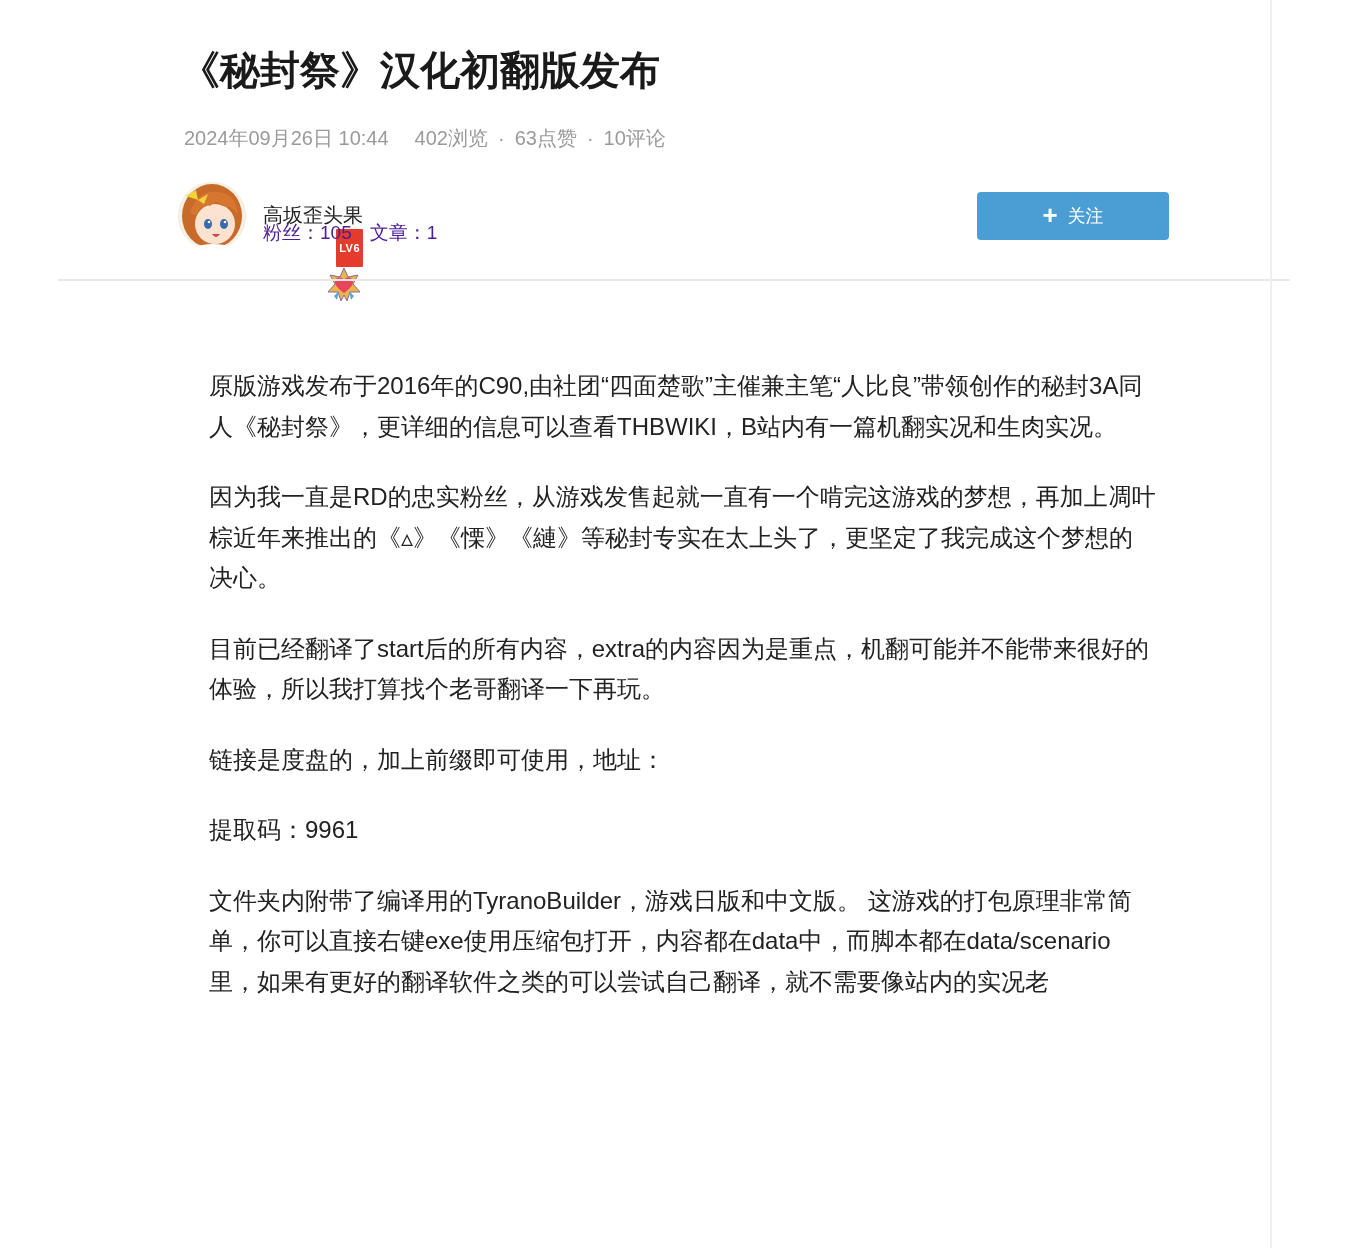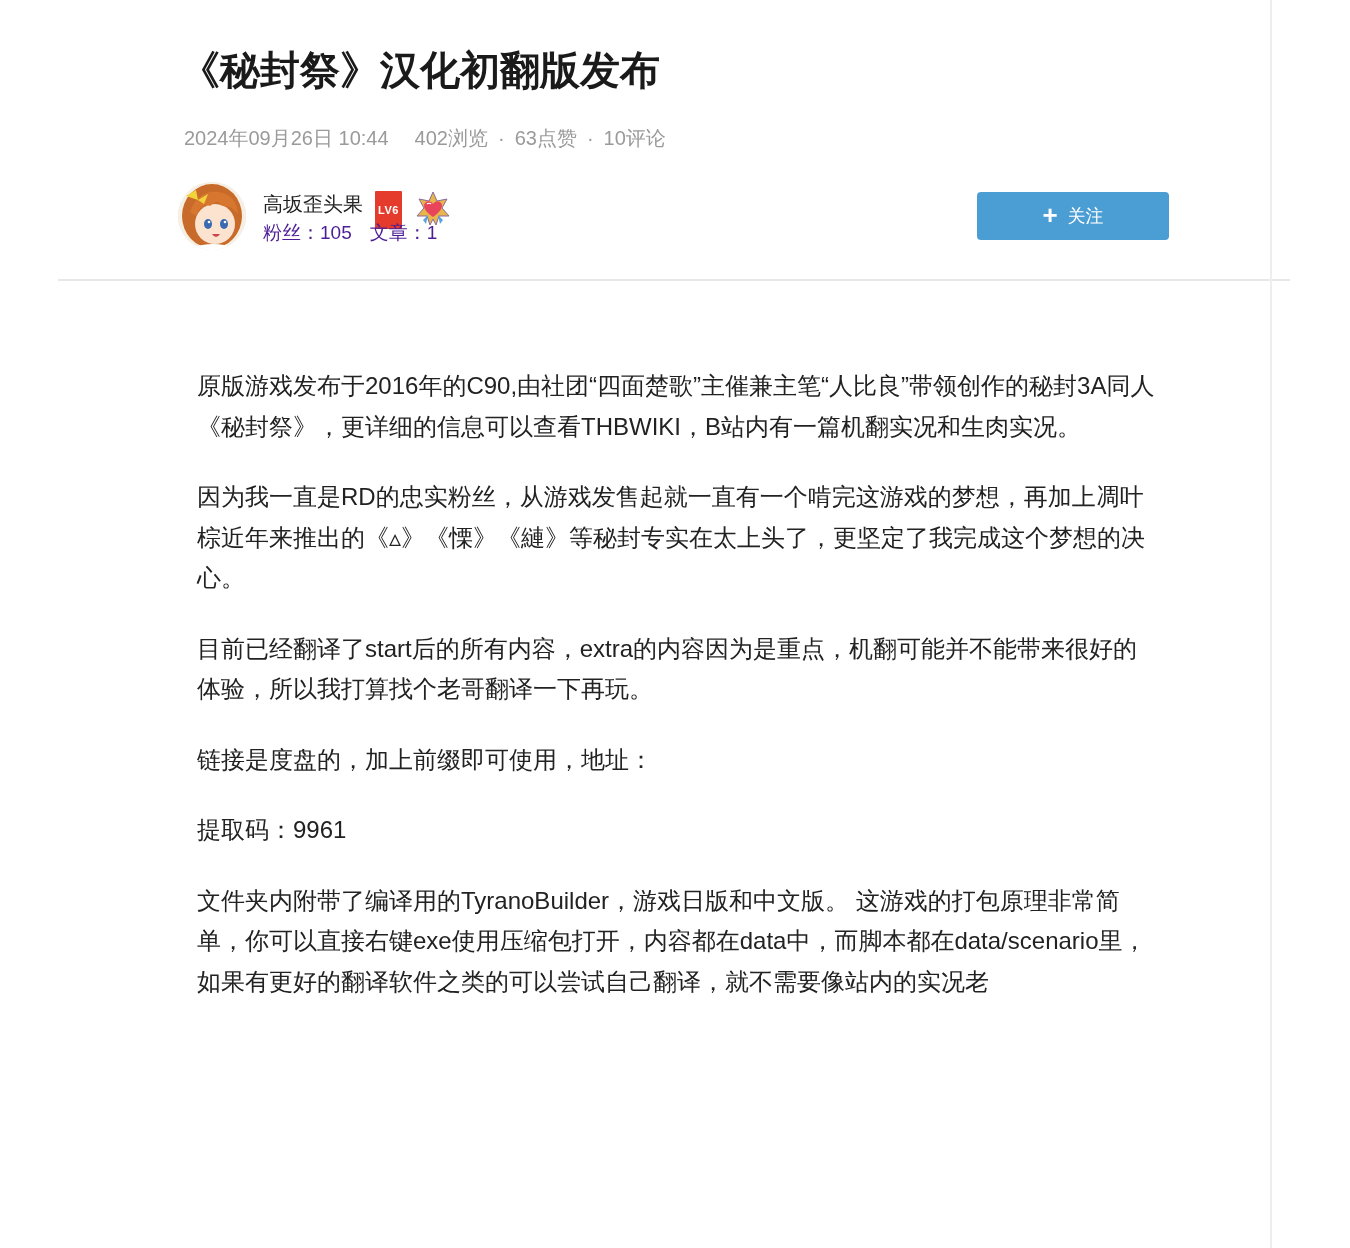--- a/index.html
+++ b/index.html
@@ -57,24 +57,25 @@
       position: absolute;
       left: 0; top: 0;
       width: 68px; height: 68px;
       border-radius: 50%;
       overflow: hidden;
       background: #f3e8d8;
     }
     .author-name-row {
       position: absolute;
       left: 85px;
-      top: 9px;
+      top: 20px;
       height: 34px;
       display: flex;
-      align-items: flex-start;
+      align-items: flex-end;
+      flex-direction: column;
     }
     .author-name {
       font-size: 20px;
       color: #222;
     }
     .lv-badge {
       margin-left: 12px;
       background: #e53b2c;
       color: #fff;
       font-size: 11px;
@@ -136,20 +137,21 @@
       left: 197px;
       top: 366px;
       width: 960px;
       font-size: 24px;
       color: #222;
       line-height: 40.5px;
     }
     .article p {
       margin-bottom: 30px;
       word-break: break-all;
+      margin-left: 12px;
     }
   </style>
 </head>
 <body>
 
 <div class="page">
 
   <div class="header">
     <h1 class="title">《秘封祭》汉化初翻版发布</h1>
     <div class="meta">

